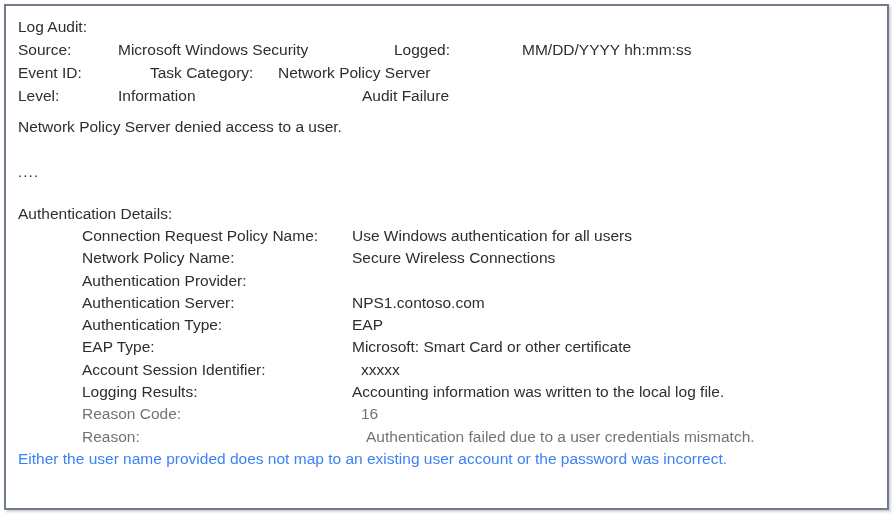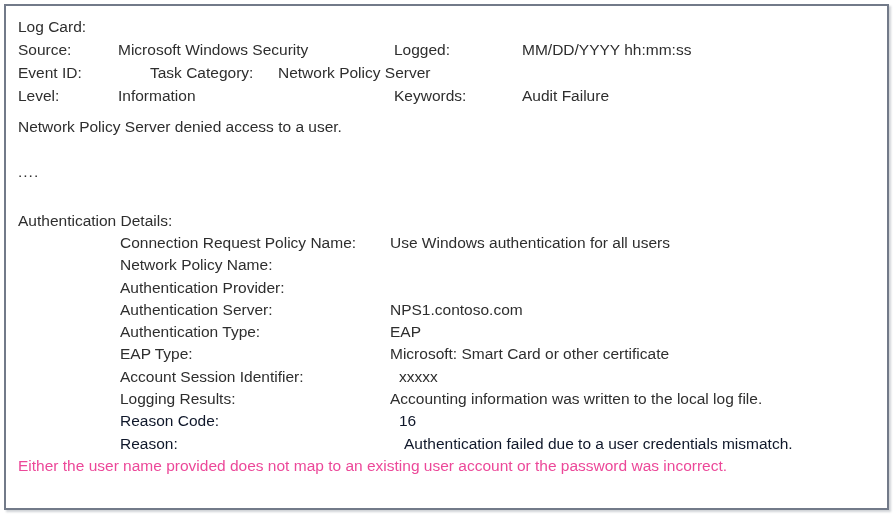--- a/index.html
+++ b/index.html
@@ -21,72 +21,72 @@
     background: #ffffff;
     overflow: hidden;
   }
   .h-row { display: flex; line-height: 23px; }
   .h-label1 { width: 100px; flex-shrink: 0; }
   .h-value1 { width: 244px; flex-shrink: 0; }
   .h-label2 { width: 128px; flex-shrink: 0; margin-left: 32px; }
   .h-value2 { flex: 1; }
   .description { margin-top: 8px; line-height: 23px; }
   .ellipsis { margin-top: 22px; line-height: 23px; letter-spacing: 1px; }
-  .auth-heading { margin-top: 26px; line-height: 23px; }
-  .detail-row { display: flex; line-height: 22.3px; margin-left: 102px; }
+  .auth-heading { margin-top: 19px; line-height: 23px; }
+  .detail-row { display: flex; line-height: 22.3px; margin-left: 64px; }
   .d-label { width: 270px; flex-shrink: 0; }
   .d-value { flex: 1; }
   .shift { padding-left: 9px; }
   .shift-lg { padding-left: 14px; }
-  .red { color: #0f172a; }
-  .reason-continuation { color: #ec4899; line-height: 22.3px; }
+  .red { color: #737373; }
+  .reason-continuation { color: #3b82f6; line-height: 22.3px; }
 </style>
 </head>
 <body>
 
 <div class="panel">
 
   <div>
     <div class="h-row">
-      <span class="h-label1">Log Card:</span>
+      <span class="h-label1">Log Audit:</span>
       <span class="h-label2"></span>
       <span class="h-value2"></span>
     </div>
     <div class="h-row">
       <span class="h-label1">Source:</span>
       <span class="h-value1">Microsoft Windows Security</span>
       <span class="h-label2">Logged:</span>
       <span class="h-value2">MM/DD/YYYY hh:mm:ss</span>
     </div>
     <div class="h-row">
       <span class="h-label1">Event ID:</span>
       <span class="h-label2">Task Category:</span>
       <span class="h-value2">Network Policy Server</span>
     </div>
     <div class="h-row">
       <span class="h-label1">Level:</span>
       <span class="h-value1">Information</span>
-      <span class="h-label2">Keywords:</span>
       <span class="h-value2">Audit Failure</span>
     </div>
   </div>
 
   <div class="description">Network Policy Server denied access to a user.</div>
 
   <div class="ellipsis">....</div>
 
   <div class="auth-heading">Authentication Details:</div>
 
   <div>
     <div class="detail-row">
       <span class="d-label">Connection Request Policy Name:</span>
       <span class="d-value">Use Windows authentication for all users</span>
     </div>
     <div class="detail-row">
       <span class="d-label">Network Policy Name:</span>
+      <span class="d-value">Secure Wireless Connections</span>
     </div>
     <div class="detail-row">
       <span class="d-label">Authentication Provider:</span>
     </div>
     <div class="detail-row">
       <span class="d-label">Authentication Server:</span>
       <span class="d-value">NPS1.contoso.com</span>
     </div>
     <div class="detail-row">
       <span class="d-label">Authentication Type:</span>

